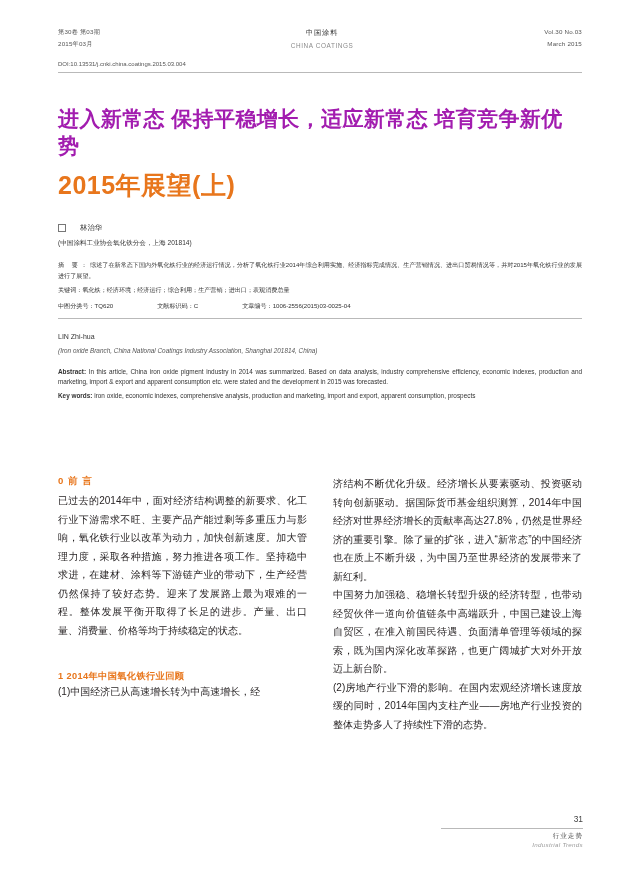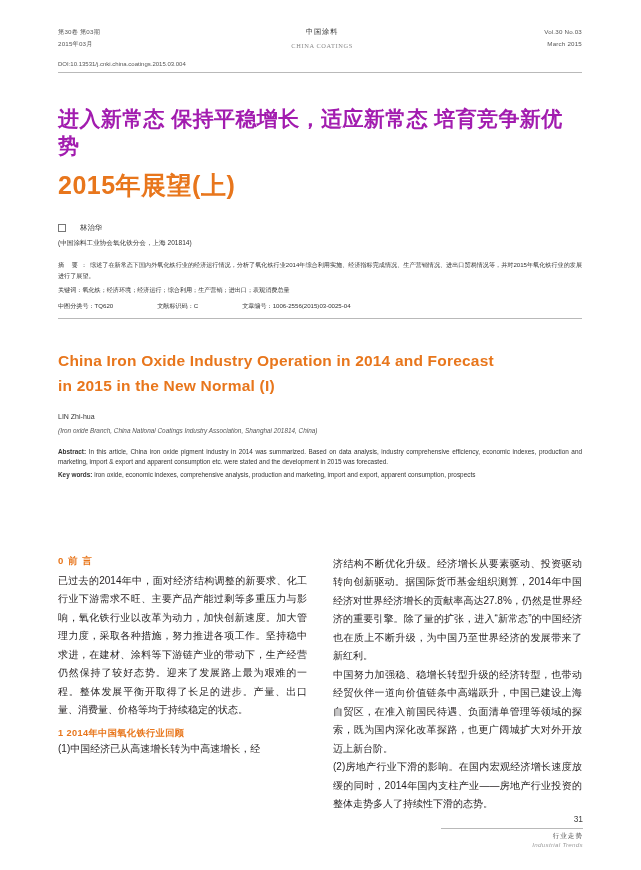--- a/index.html
+++ b/index.html
@@ -26,21 +26,21 @@
   
   .masthead {
     display: flex;
     justify-content: space-between;
     align-items: flex-start;
     font-size: 6.2px;
     color: #555;
     letter-spacing: 0.2px;
   }
   .masthead .col-l { text-align: left; line-height: 1.9; }
-  .masthead .col-c { text-align: center; line-height: 1.9; font-family: Liberation Serif, serif; }
+  .masthead .col-c { text-align: center; line-height: 1.9; }
   .masthead .col-r { text-align: right; line-height: 1.9; }
   .masthead .journal-cn { font-size: 7.2px; color: #333; letter-spacing: 1px; }
   .masthead .journal-en { font-size: 6.4px; color: #8a8a8a; letter-spacing: 0.6px; }
   .doi {
     margin-top: 9px;
     font-size: 6px;
     color: #555;
   }
   .rule-top {
     margin-top: 5px;
@@ -164,21 +164,21 @@
     margin-bottom: 4px;
   }
   .bodytext {
     font-size: 10px;
     line-height: 1.85;
     color: #231f20;
     text-align: justify;
     text-justify: inter-ideograph;
   }
   .h1 {
-    margin-top: 7px;
+    margin-top: 30px;
     font-size: 9.2px;
     font-weight: bold;
     color: #e8761c;
     letter-spacing: 0.4px;
   }
   .h2 {
     margin-top: 6px;
     margin-bottom: 2px;
     font-size: 7.6px;
     font-weight: bold;
@@ -250,24 +250,20 @@
     <div class="kw-cn">
       <span>关键词：</span><span>氧化铁；经济环境；经济运行；综合利用；生产营销；进出口；表观消费总量</span>
     </div>
     <div class="codes">
       <span><span>中图分类号：</span><span>TQ620</span></span>
       <span><span>文献标识码：</span><span>C</span></span>
       <span><span>文章编号：</span><span>1006-2556(2015)03-0025-04</span></span>
     </div>
     <div class="rule-mid"></div>
 
-    <div class="title-en">
-      <div>China Iron Oxide Industry Operation in 2014 and Forecast</div>
-      <div>in 2015 in the New Normal  (I)</div>
-    </div>
     <div class="author-en">LIN Zhi-hua</div>
     <div class="affil-en">(Iron oxide Branch, China National Coatings Industry Association, Shanghai 201814, China)</div>
     <div class="abs-en">
       <b>Abstract:</b><span> In this article, China iron oxide pigment industry in 2014 was summarized. Based on data analysis, industry comprehensive efficiency, economic indexes, production and marketing, import &amp; export and apparent consumption etc. were stated and the development in 2015 was forecasted.</span>
     </div>
     <div class="kw-en">
       <b>Key words:</b><span> iron oxide, economic indexes, comprehensive analysis, production and marketing, import and export, apparent consumption, prospects</span>
     </div>
 
     <div class="body-cols">

